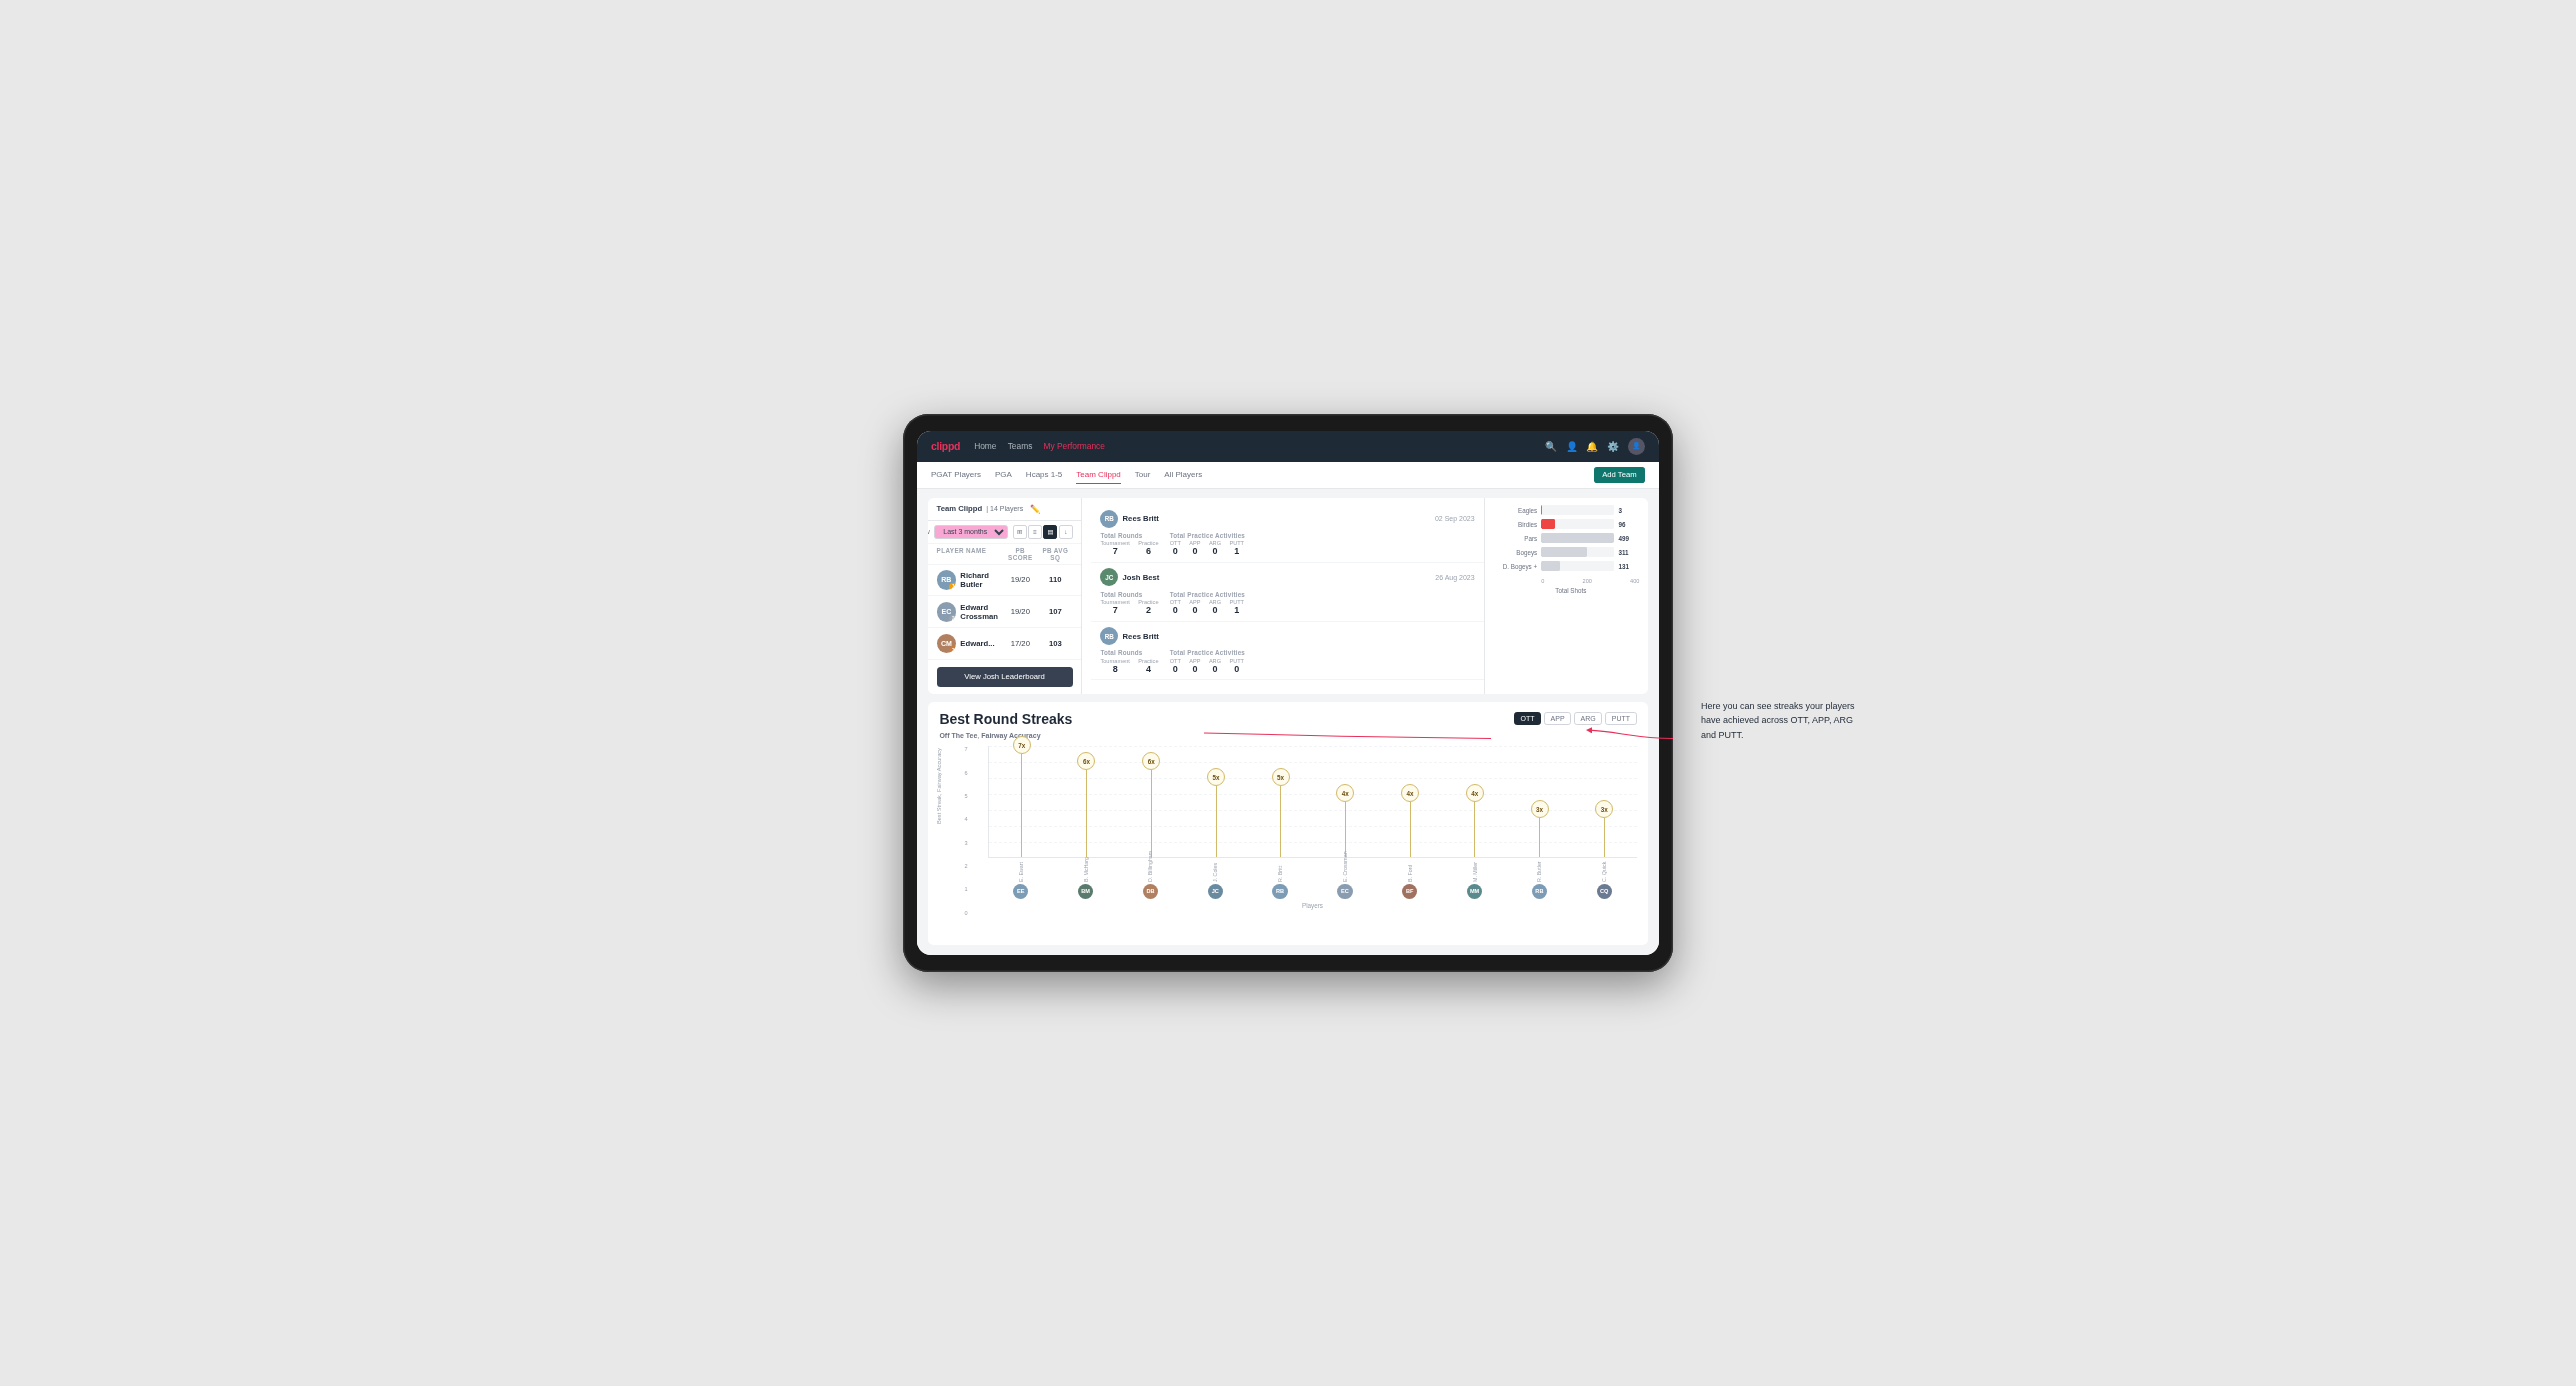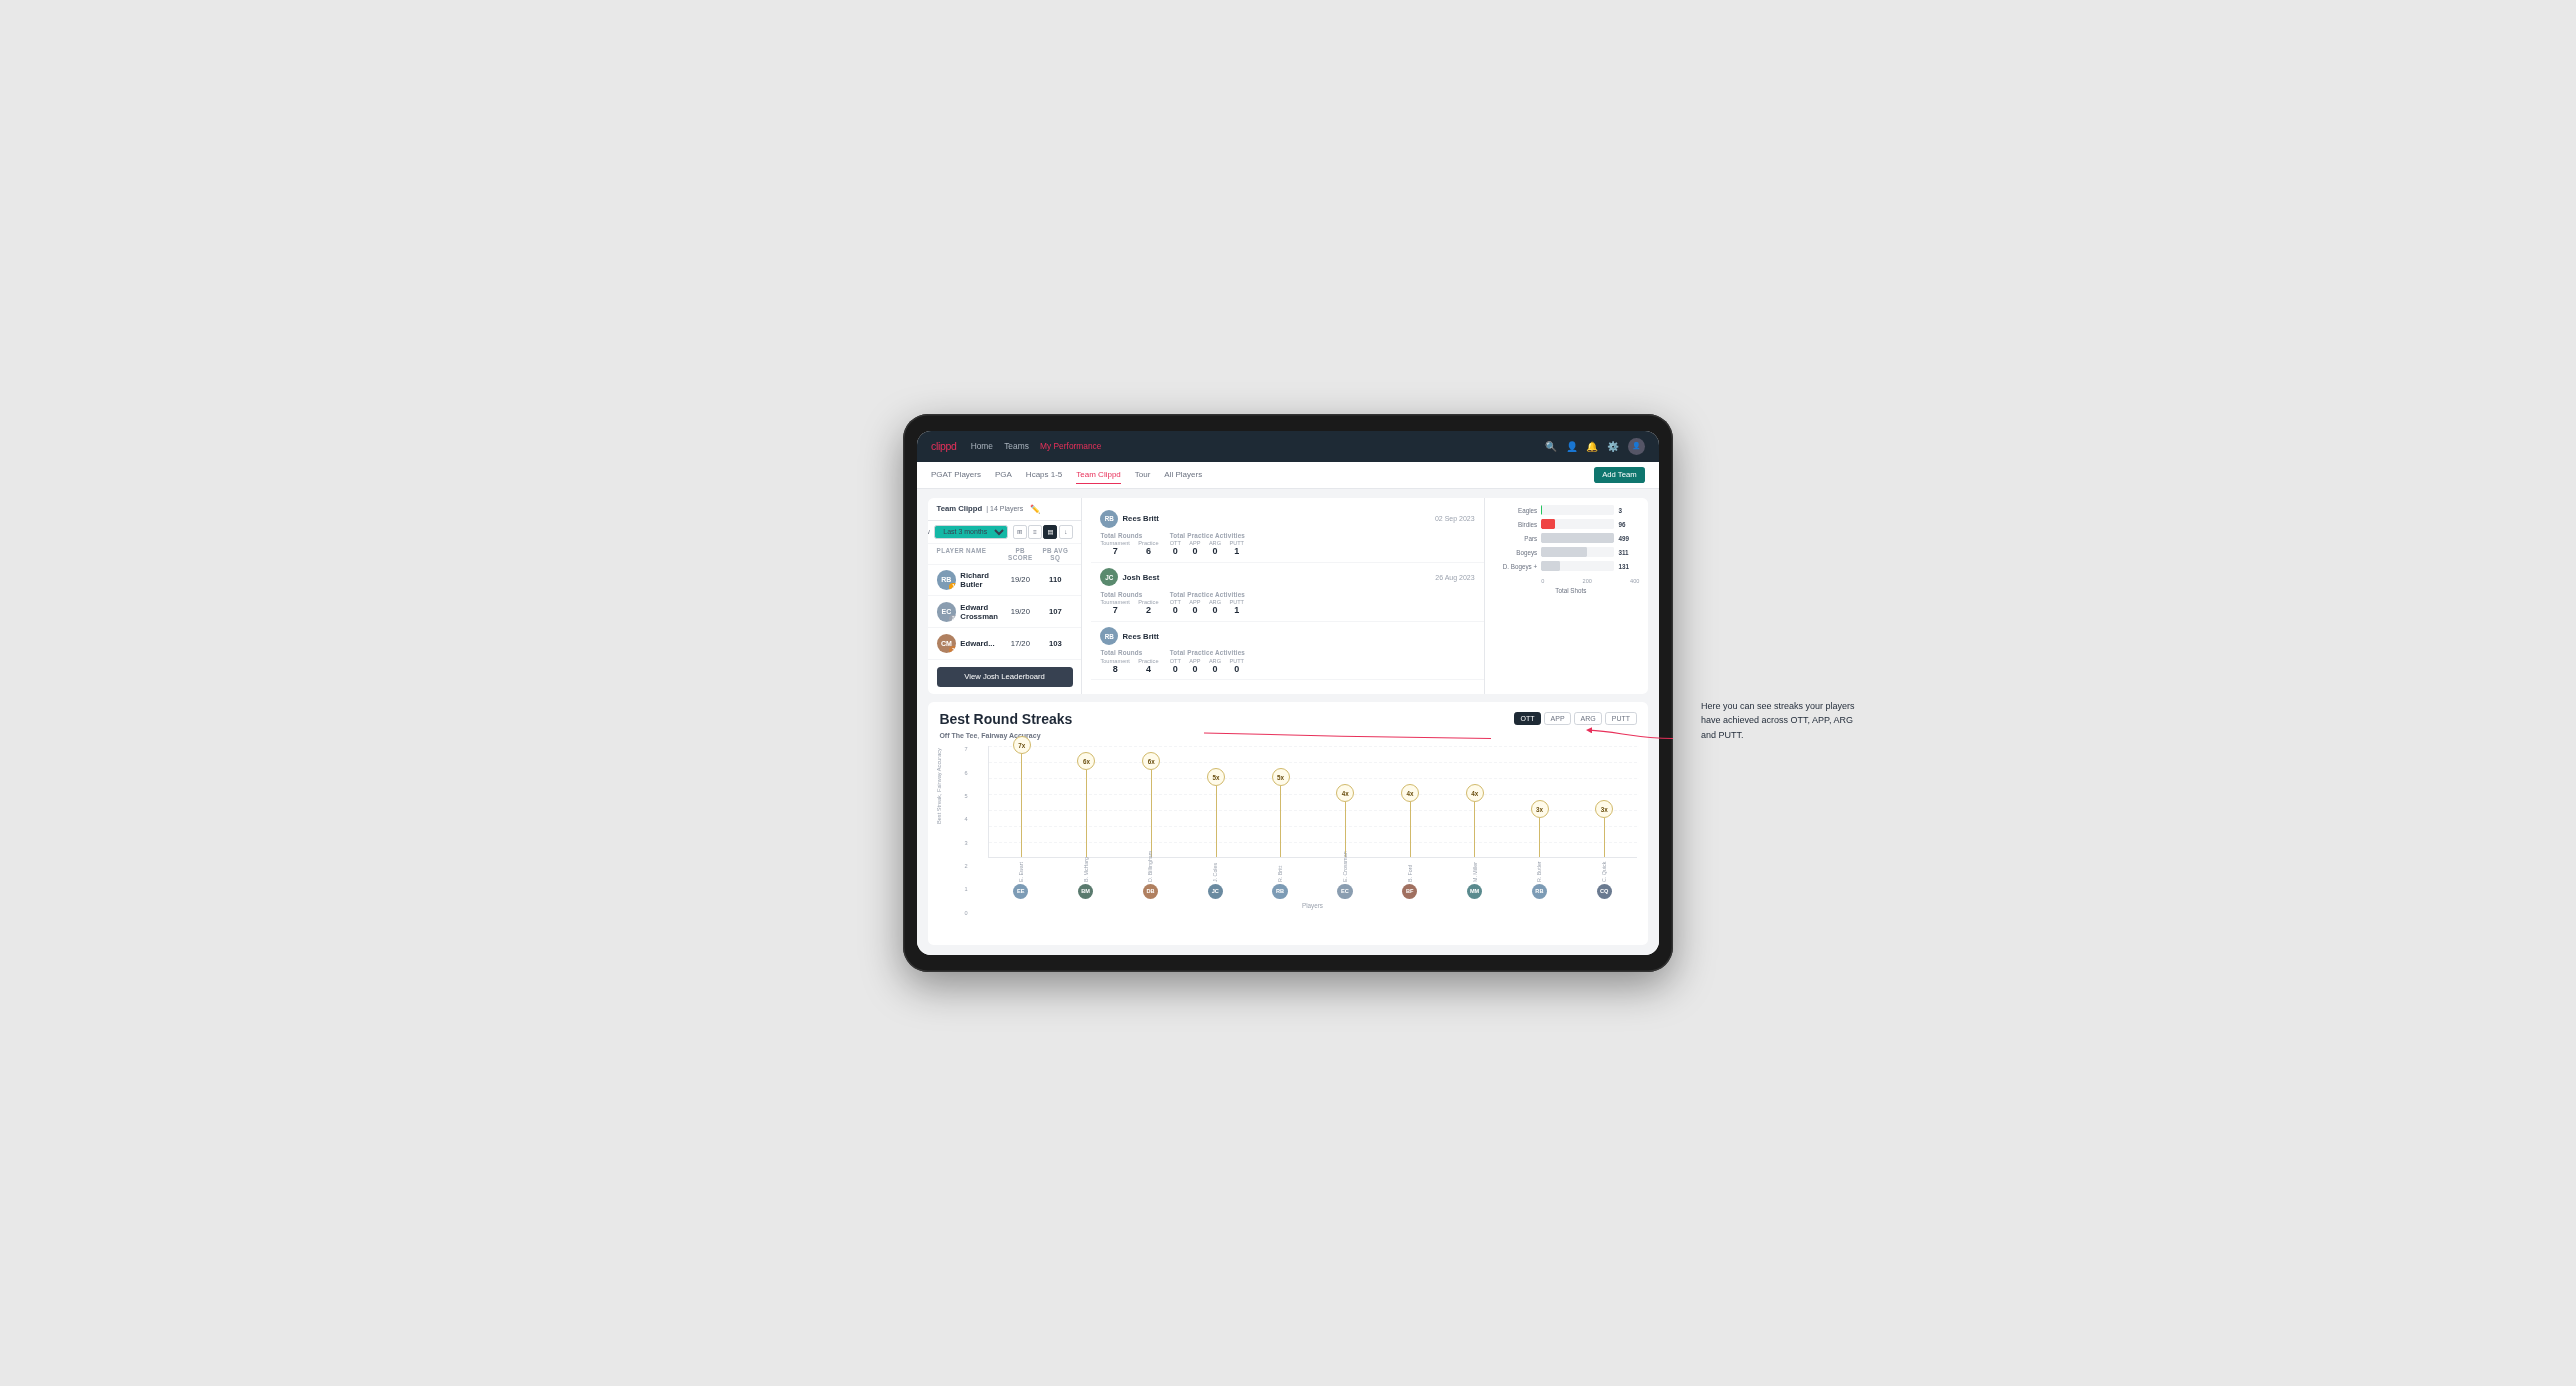--- a/index.html
+++ b/index.html
@@ -34,21 +34,21 @@
       background: #1e2a35;
       display: flex;
       align-items: center;
       padding: 0 14px;
       height: 31px;
       gap: 14px;
     }
 
     .logo {
       color: #e8305a;
-      font-weight: 400;
+      font-weight: 700;
       font-size: 10.5px;
       letter-spacing: -0.3px;
     }
 
     .nav-links {
       display: flex;
       gap: 11.2px;
       align-items: center;
     }
 
@@ -180,21 +180,21 @@
       display: flex;
       align-items: center;
       gap: 4.2px;
       justify-content: flex-end;
       border-bottom: 0.7px solid #f3f4f6;
       font-size: 7px;
       color: #6b7280;
     }
 
     .show-select {
-      background: #14b8a6;
+      background: #f9a8d4;
       border: 0.7px solid #d1d5db;
       border-radius: 2.8px;
       padding: 1.4px 4.2px;
       font-size: 7px;
       color: #374151;
     }
 
     .view-icons {
       display: flex;
       gap: 1.4px;

